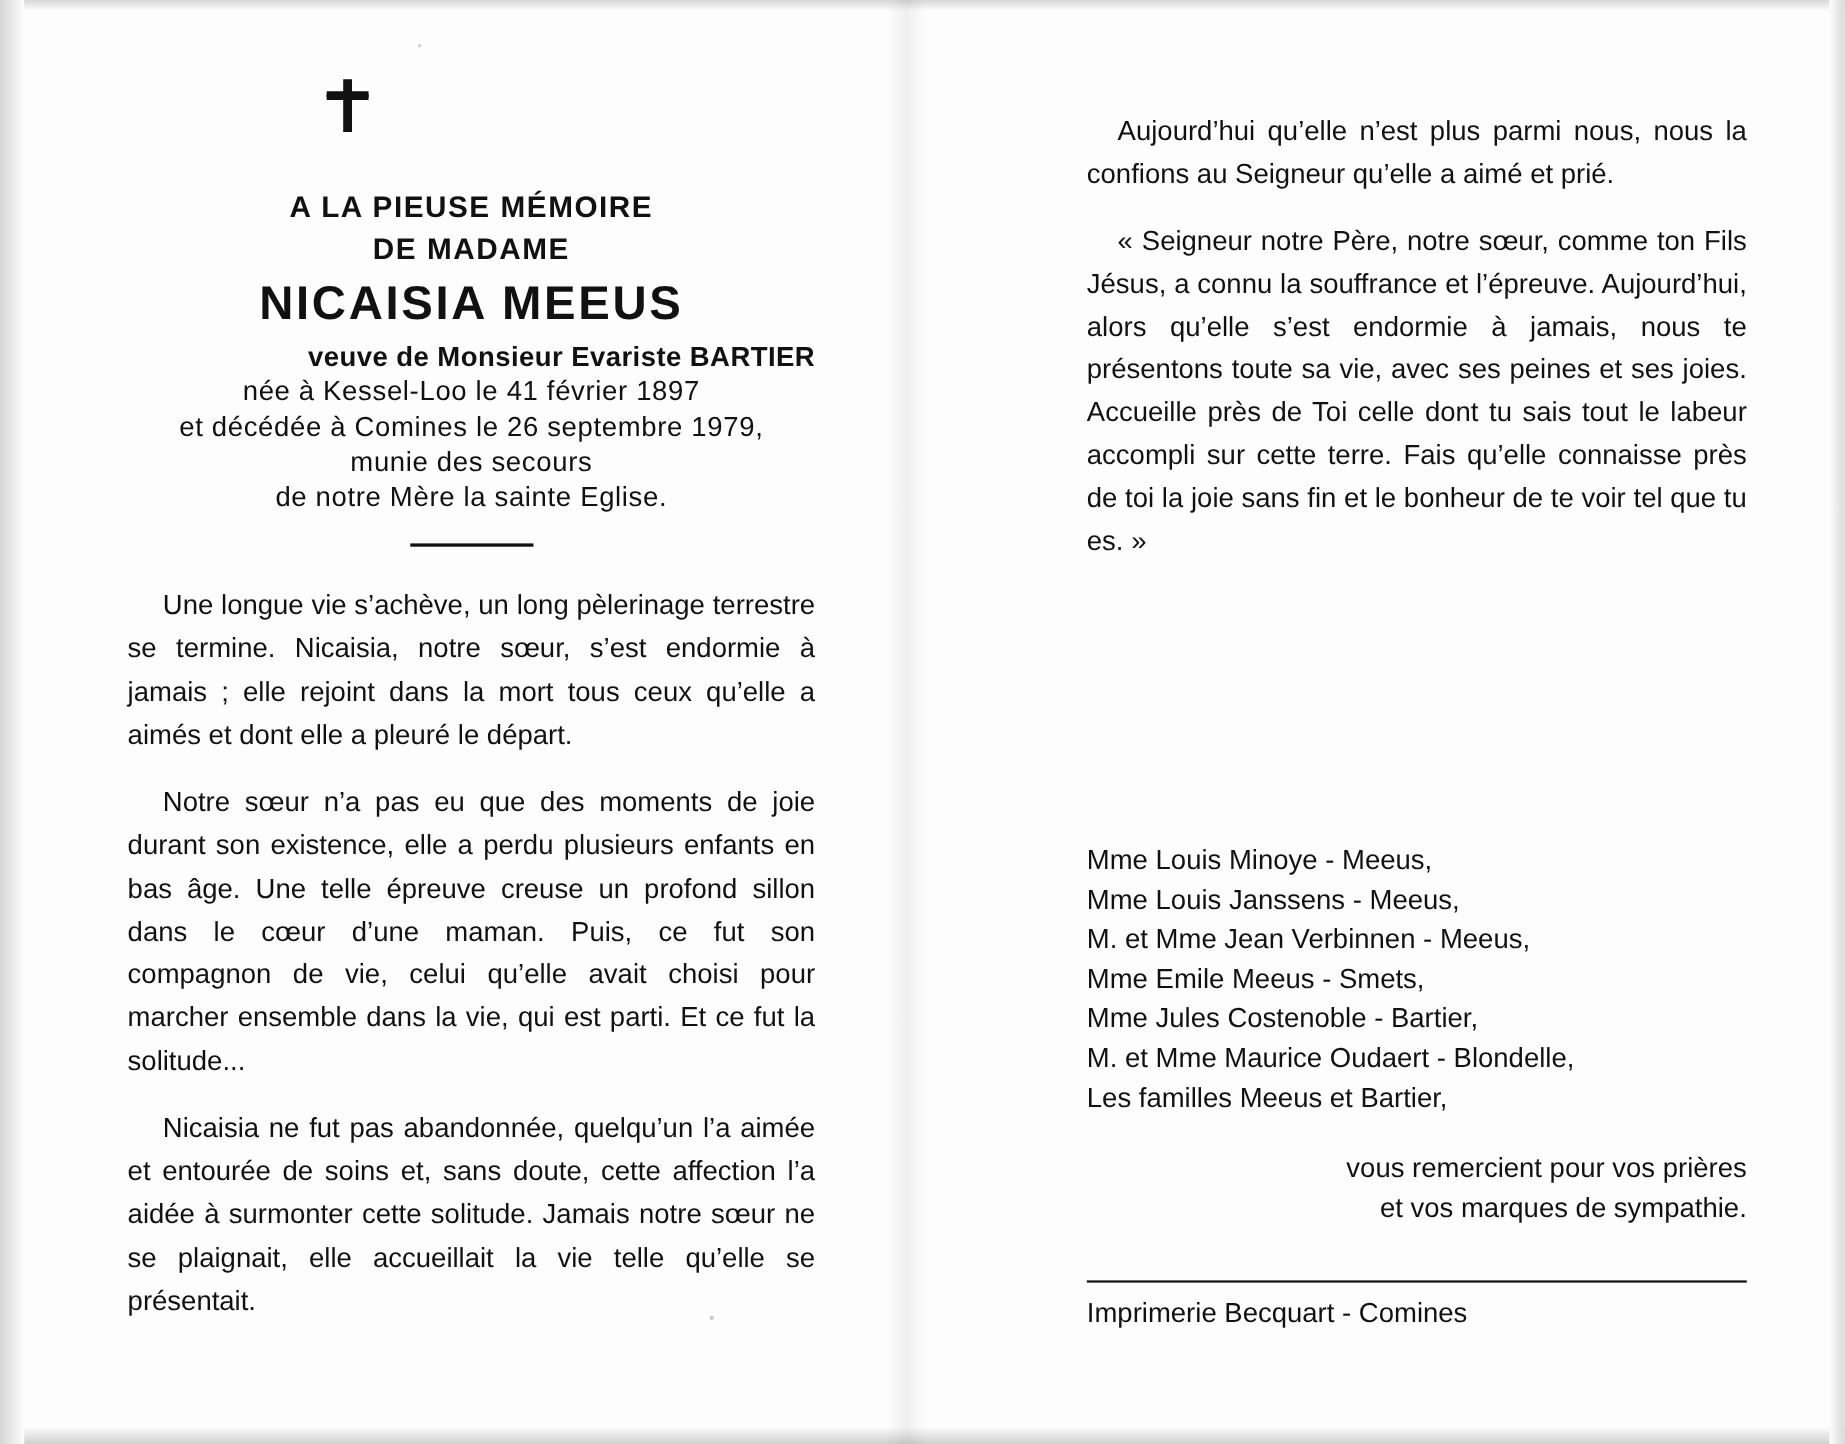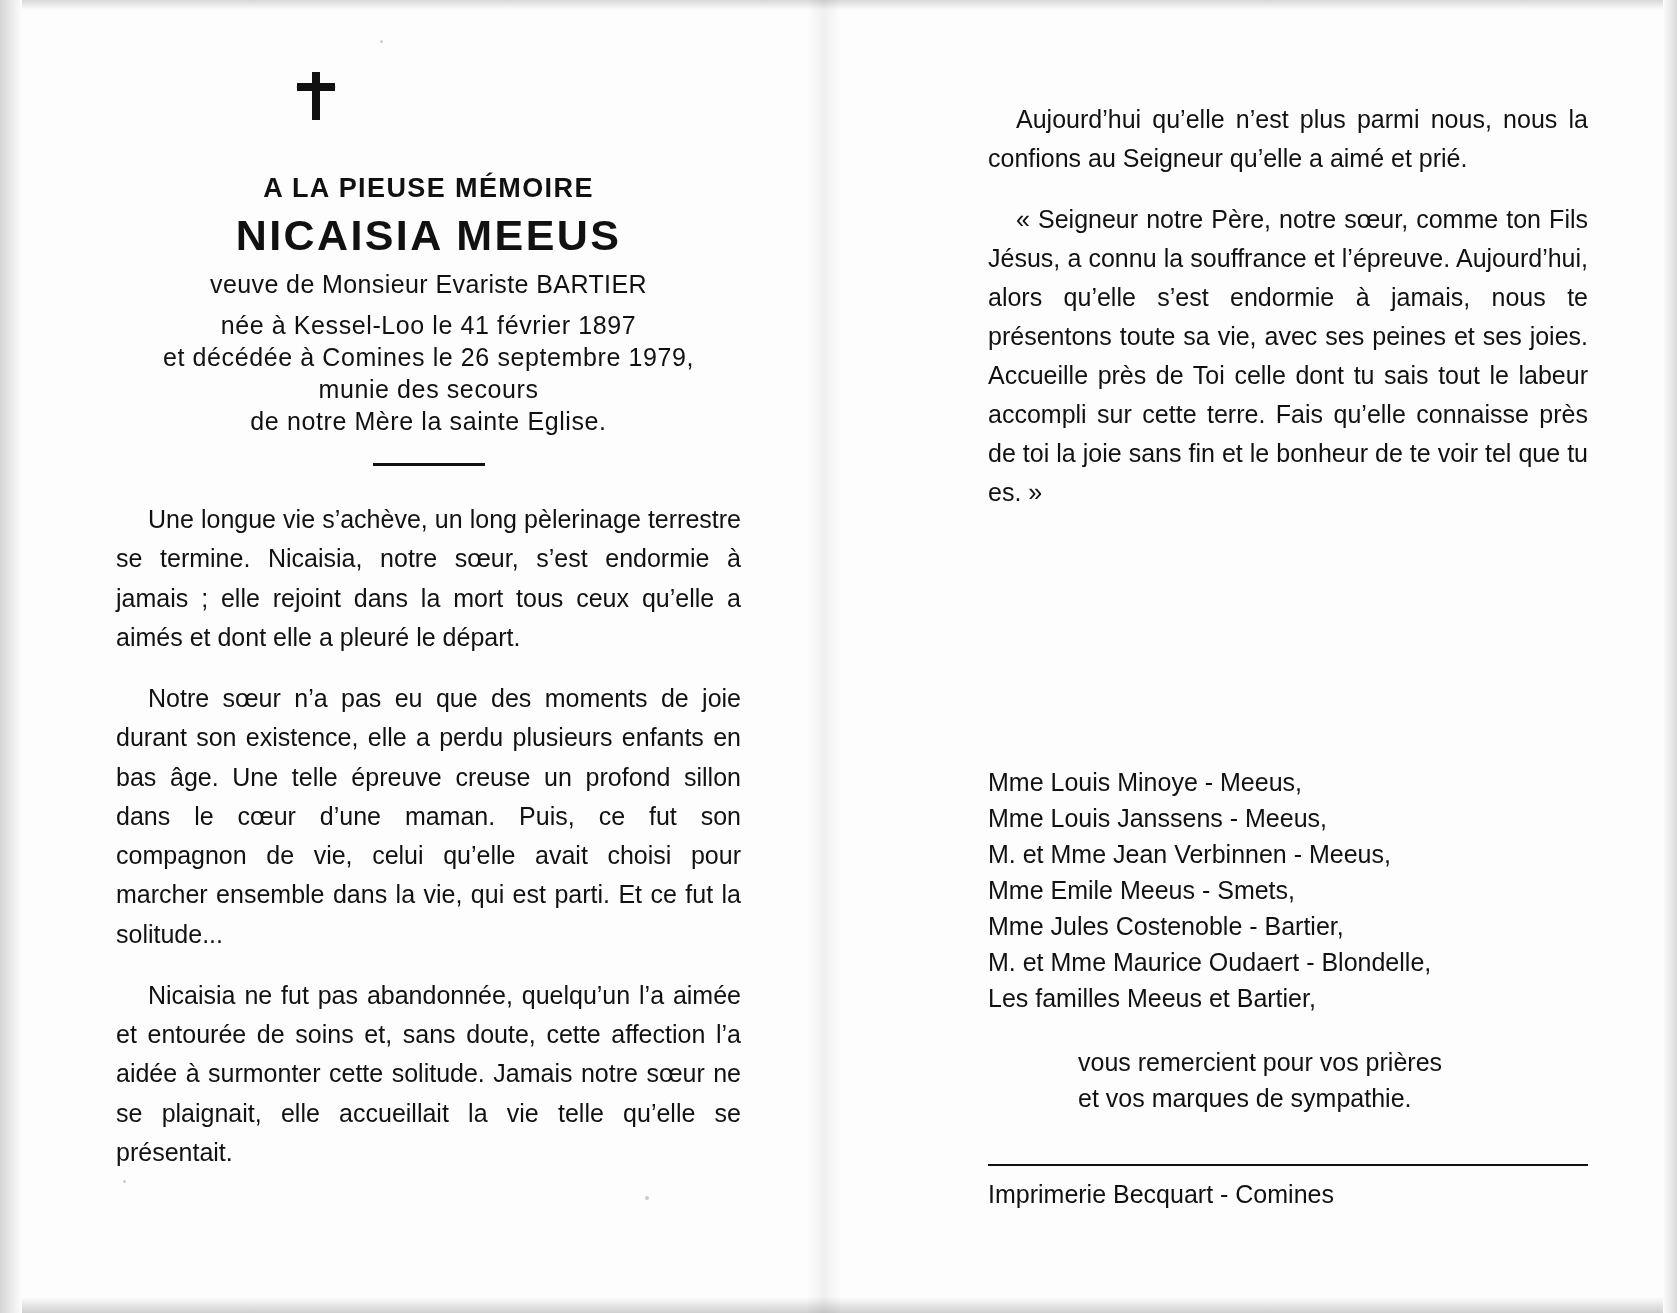--- a/index.html
+++ b/index.html
@@ -96,23 +96,24 @@
     margin-bottom: 10px;
   }
   .head .name {
     font-size: 43px;
     font-weight: 700;
     letter-spacing: 2.4px;
     margin-bottom: 10px;
   }
   .head .spouse {
     font-size: 25px;
-    font-weight: 400;
+    font-weight: 700;
     letter-spacing: 0.4px;
-    margin-bottom: 10px;
+    margin-bottom: 0;
+    text-align: right;
   }
   .head .born,
   .head .died,
   .head .sac1,
   .head .sac2 {
     font-size: 25px;
     font-weight: 400;
     line-height: 1.28;
   }
 
@@ -142,21 +143,21 @@
 
   .family {
     margin-top: 252px;
   }
   .family .fline {
     font-size: 25px;
     line-height: 1.44;
   }
   .thanks {
     margin-top: 28px;
-    text-align: left;
+    text-align: right;
     font-size: 25px;
     line-height: 1.44;
     padding-left: 90px;
   }
   .footer-rule {
     margin-top: 48px;
     height: 2px;
     background: #111;
     width: 600px;
   }
@@ -185,20 +186,21 @@
         <svg width="44" height="52" viewBox="0 0 44 52" aria-hidden="true">
           <path d="M18 2 L26 2 L26 13 L41 13 L41 21 L26 21 L26 50 L18 50 L18 21 L3 21 L3 13 L18 13 Z" fill="#111111"></path>
           <circle cx="22" cy="6" r="3.2" fill="#111111"></circle>
           <circle cx="6" cy="17" r="3.2" fill="#111111"></circle>
           <circle cx="38" cy="17" r="3.2" fill="#111111"></circle>
         </svg>
       </div>
 
       <div class="head">
         <div class="l1">A LA PIEUSE MÉMOIRE</div>
+        <div class="l2">DE MADAME</div>
         <div class="name">NICAISIA MEEUS</div>
         <div class="spouse">veuve de Monsieur Evariste BARTIER</div>
         <div class="born">née à Kessel-Loo le 41 février 1897</div>
         <div class="died">et décédée à Comines le 26 septembre 1979,</div>
         <div class="sac1">munie des secours</div>
         <div class="sac2">de notre Mère la sainte Eglise.</div>
       </div>
 
       <div class="rule"></div>
 

